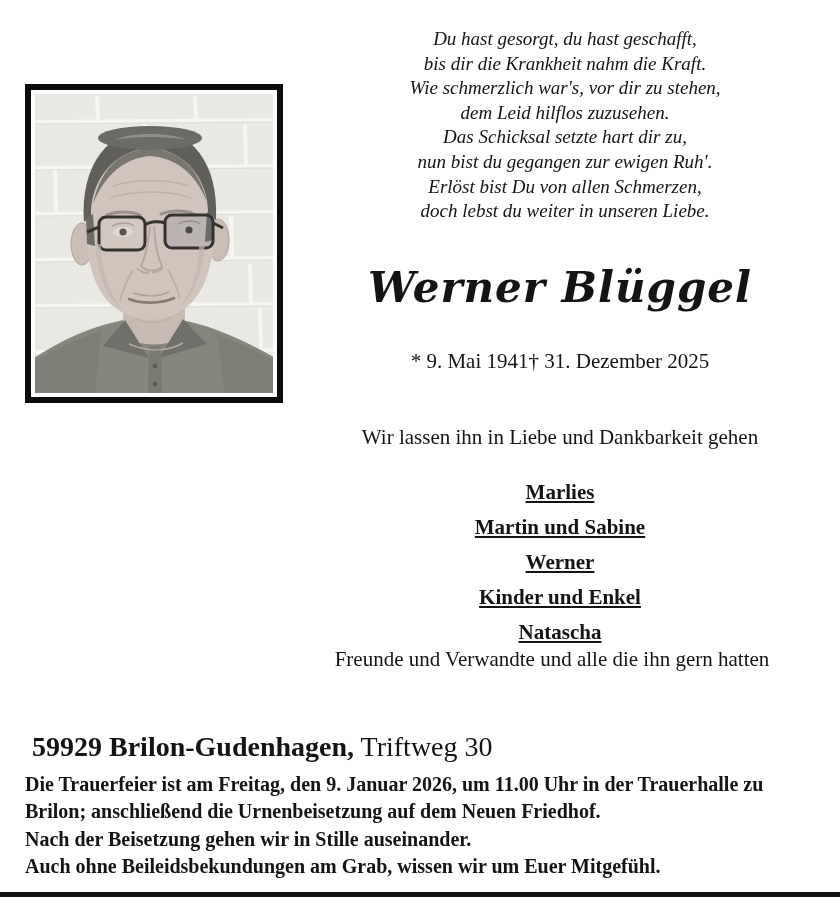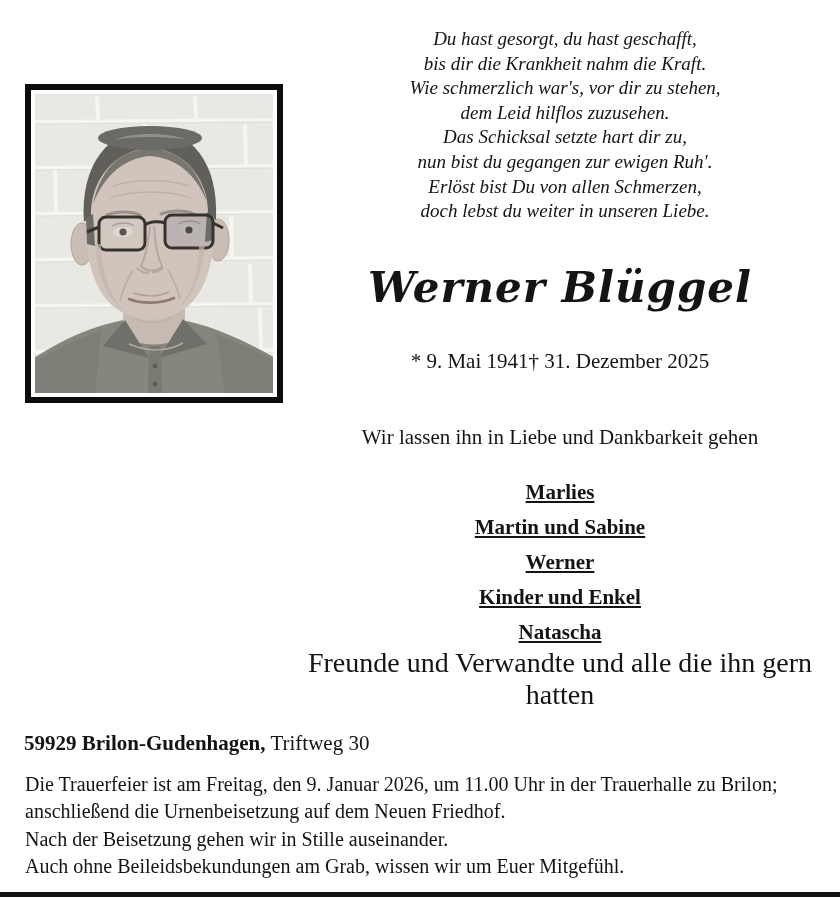--- a/index.html
+++ b/index.html
@@ -32,28 +32,28 @@
   .farewell-intro{
     position:absolute;left:290px;top:425px;width:540px;text-align:center;
     font-size:21px;
   }
   .mourners{
     position:absolute;left:290px;top:480px;width:540px;text-align:center;
     font-size:21px;font-weight:700;
   }
   .mourners .mourner{height:25px;line-height:25px;margin-bottom:10px;text-decoration:underline;}
   .farewell-outro{
-    position:absolute;left:280px;top:647px;width:560px;text-align:center;
-    font-size:28px;
-  }
-  .address{position:absolute;left:24px;top:731px;font-size:21px;}
+    position:absolute;left:272px;top:647px;width:560px;text-align:center;
+    font-size:21px;
+  }
+  .address{position:absolute;left:32px;top:731px;font-size:28px;}
   .address .loc{font-weight:700;}
   .funeral{
     position:absolute;left:25px;top:771px;width:778px;
-    font-size:20px;line-height:27.4px;
+    font-size:20px;line-height:27.4px;font-weight:bold;
   }
   .funeral p{margin:0;}
   .bottom-bar{
     position:absolute;left:0;top:892px;width:840px;height:5px;background:#121212;
   }
 </style>
 </head>
 <body>
 
 <div class="page">

